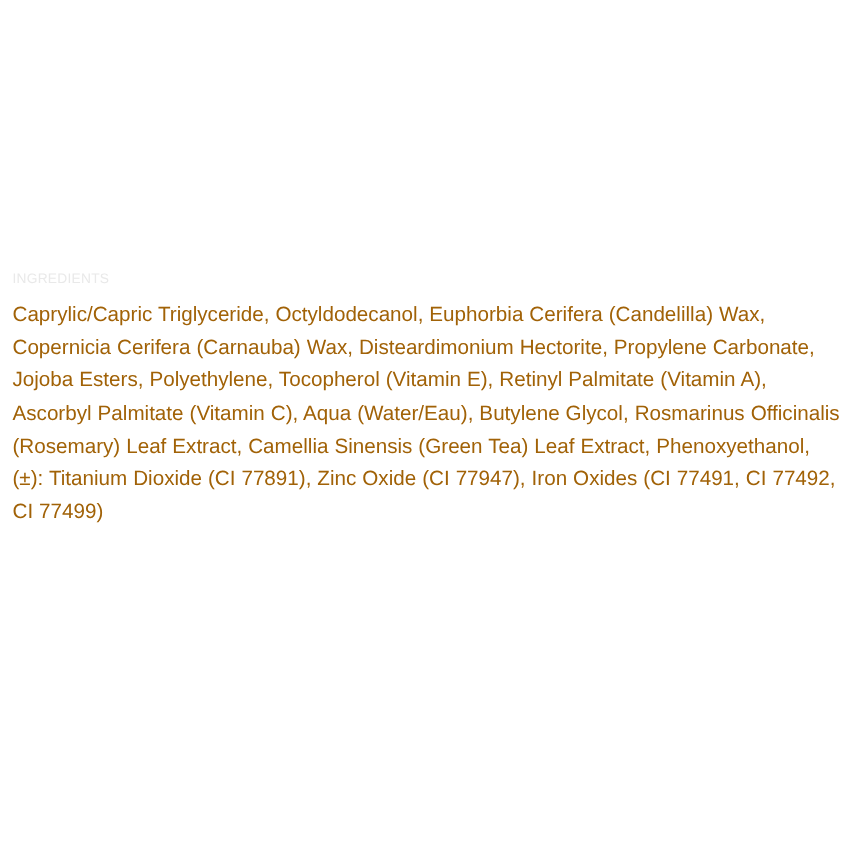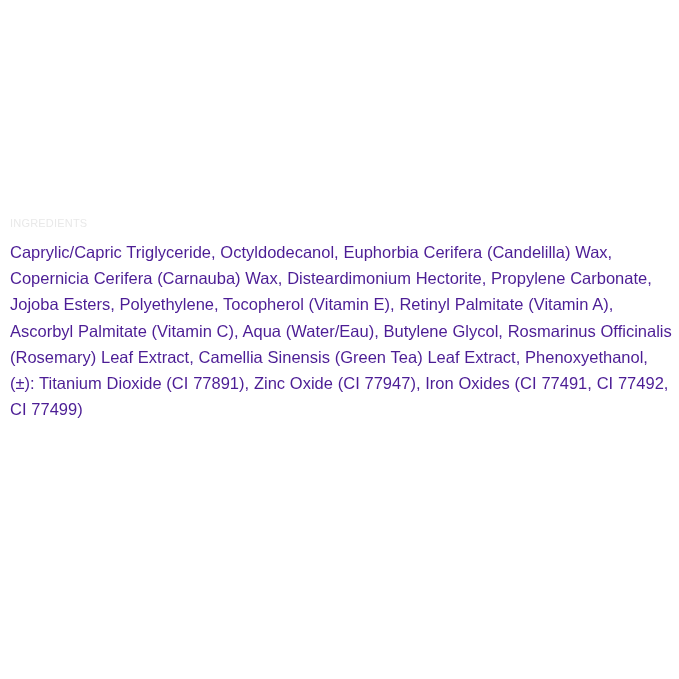--- a/index.html
+++ b/index.html
@@ -29,21 +29,21 @@
     font-size: 11px;
     line-height: 14px;
     color: #e9e9e9;
     letter-spacing: 0.2px;
     margin: 0 0 9px 0;
     user-select: none;
   }
   .ingredients-text {
     font-size: 16.5px;
     line-height: 26.2px;
-    color: #4c1d95;
+    color: #a16207;
     margin: 0;
     text-align: left;
     word-spacing: 0.2px;
   }
 </style>
 </head>
 <body>
 
 <div class="page">
   <div class="ingredients-block">

